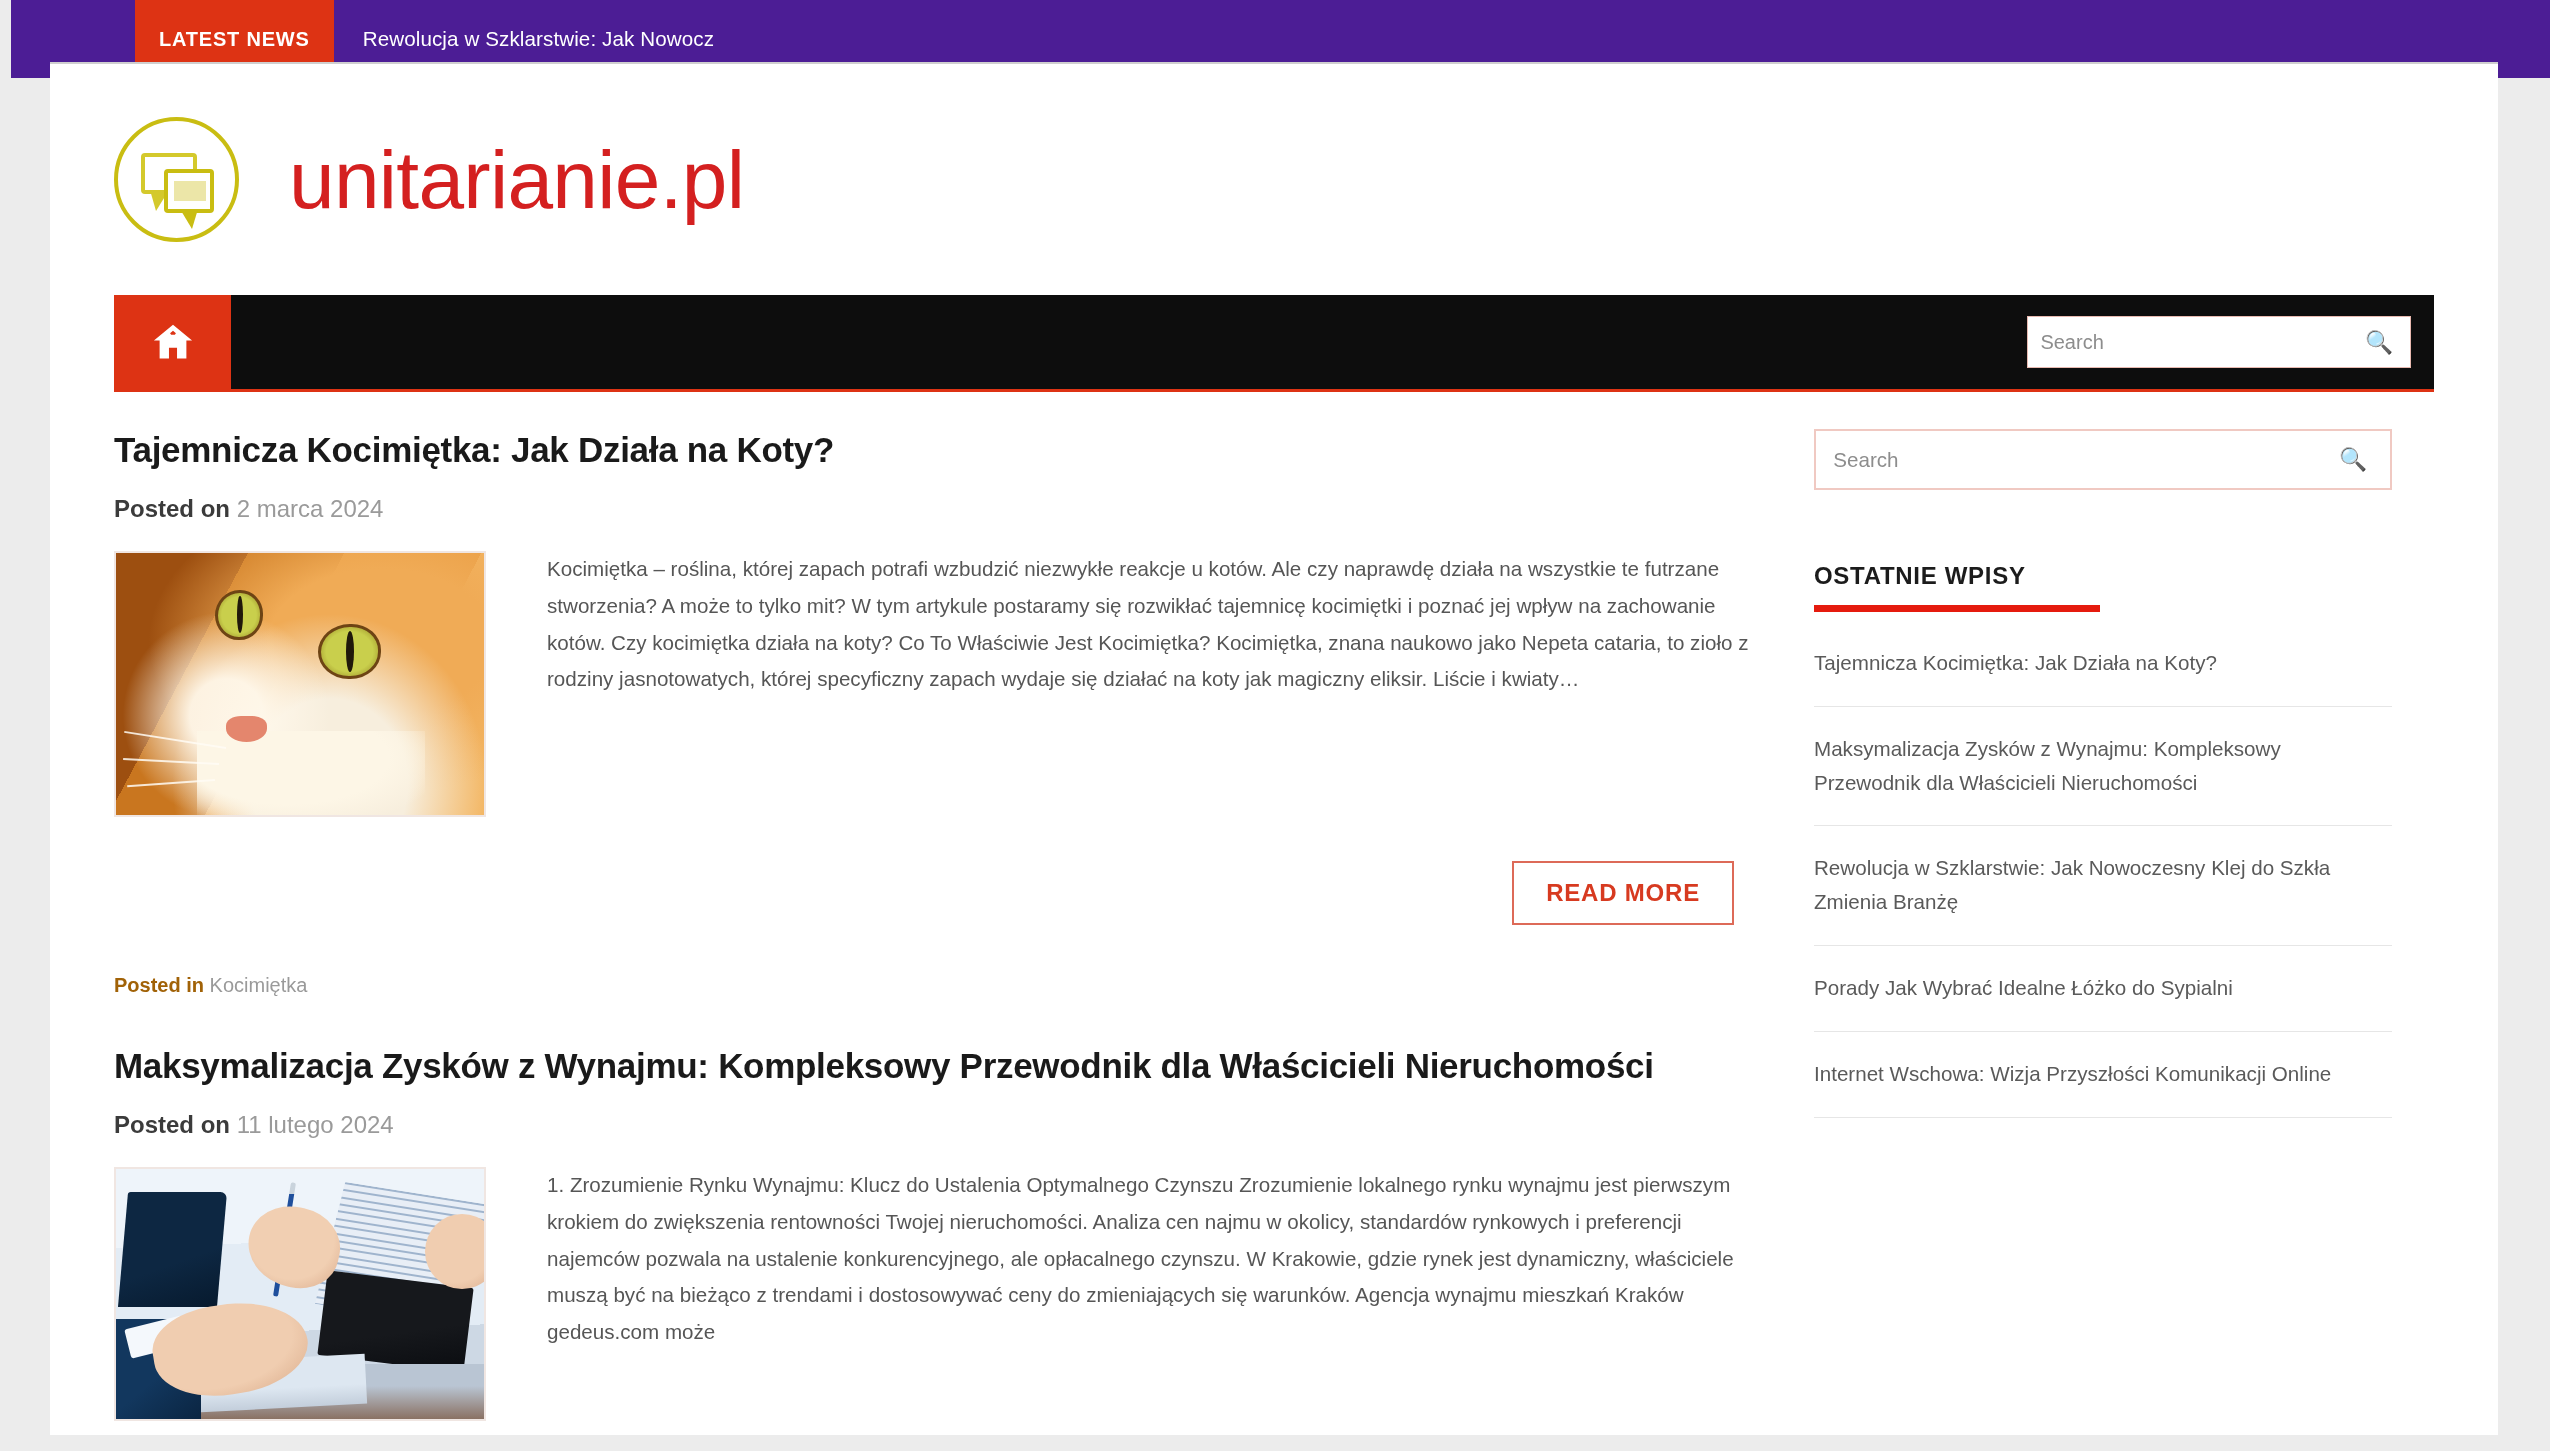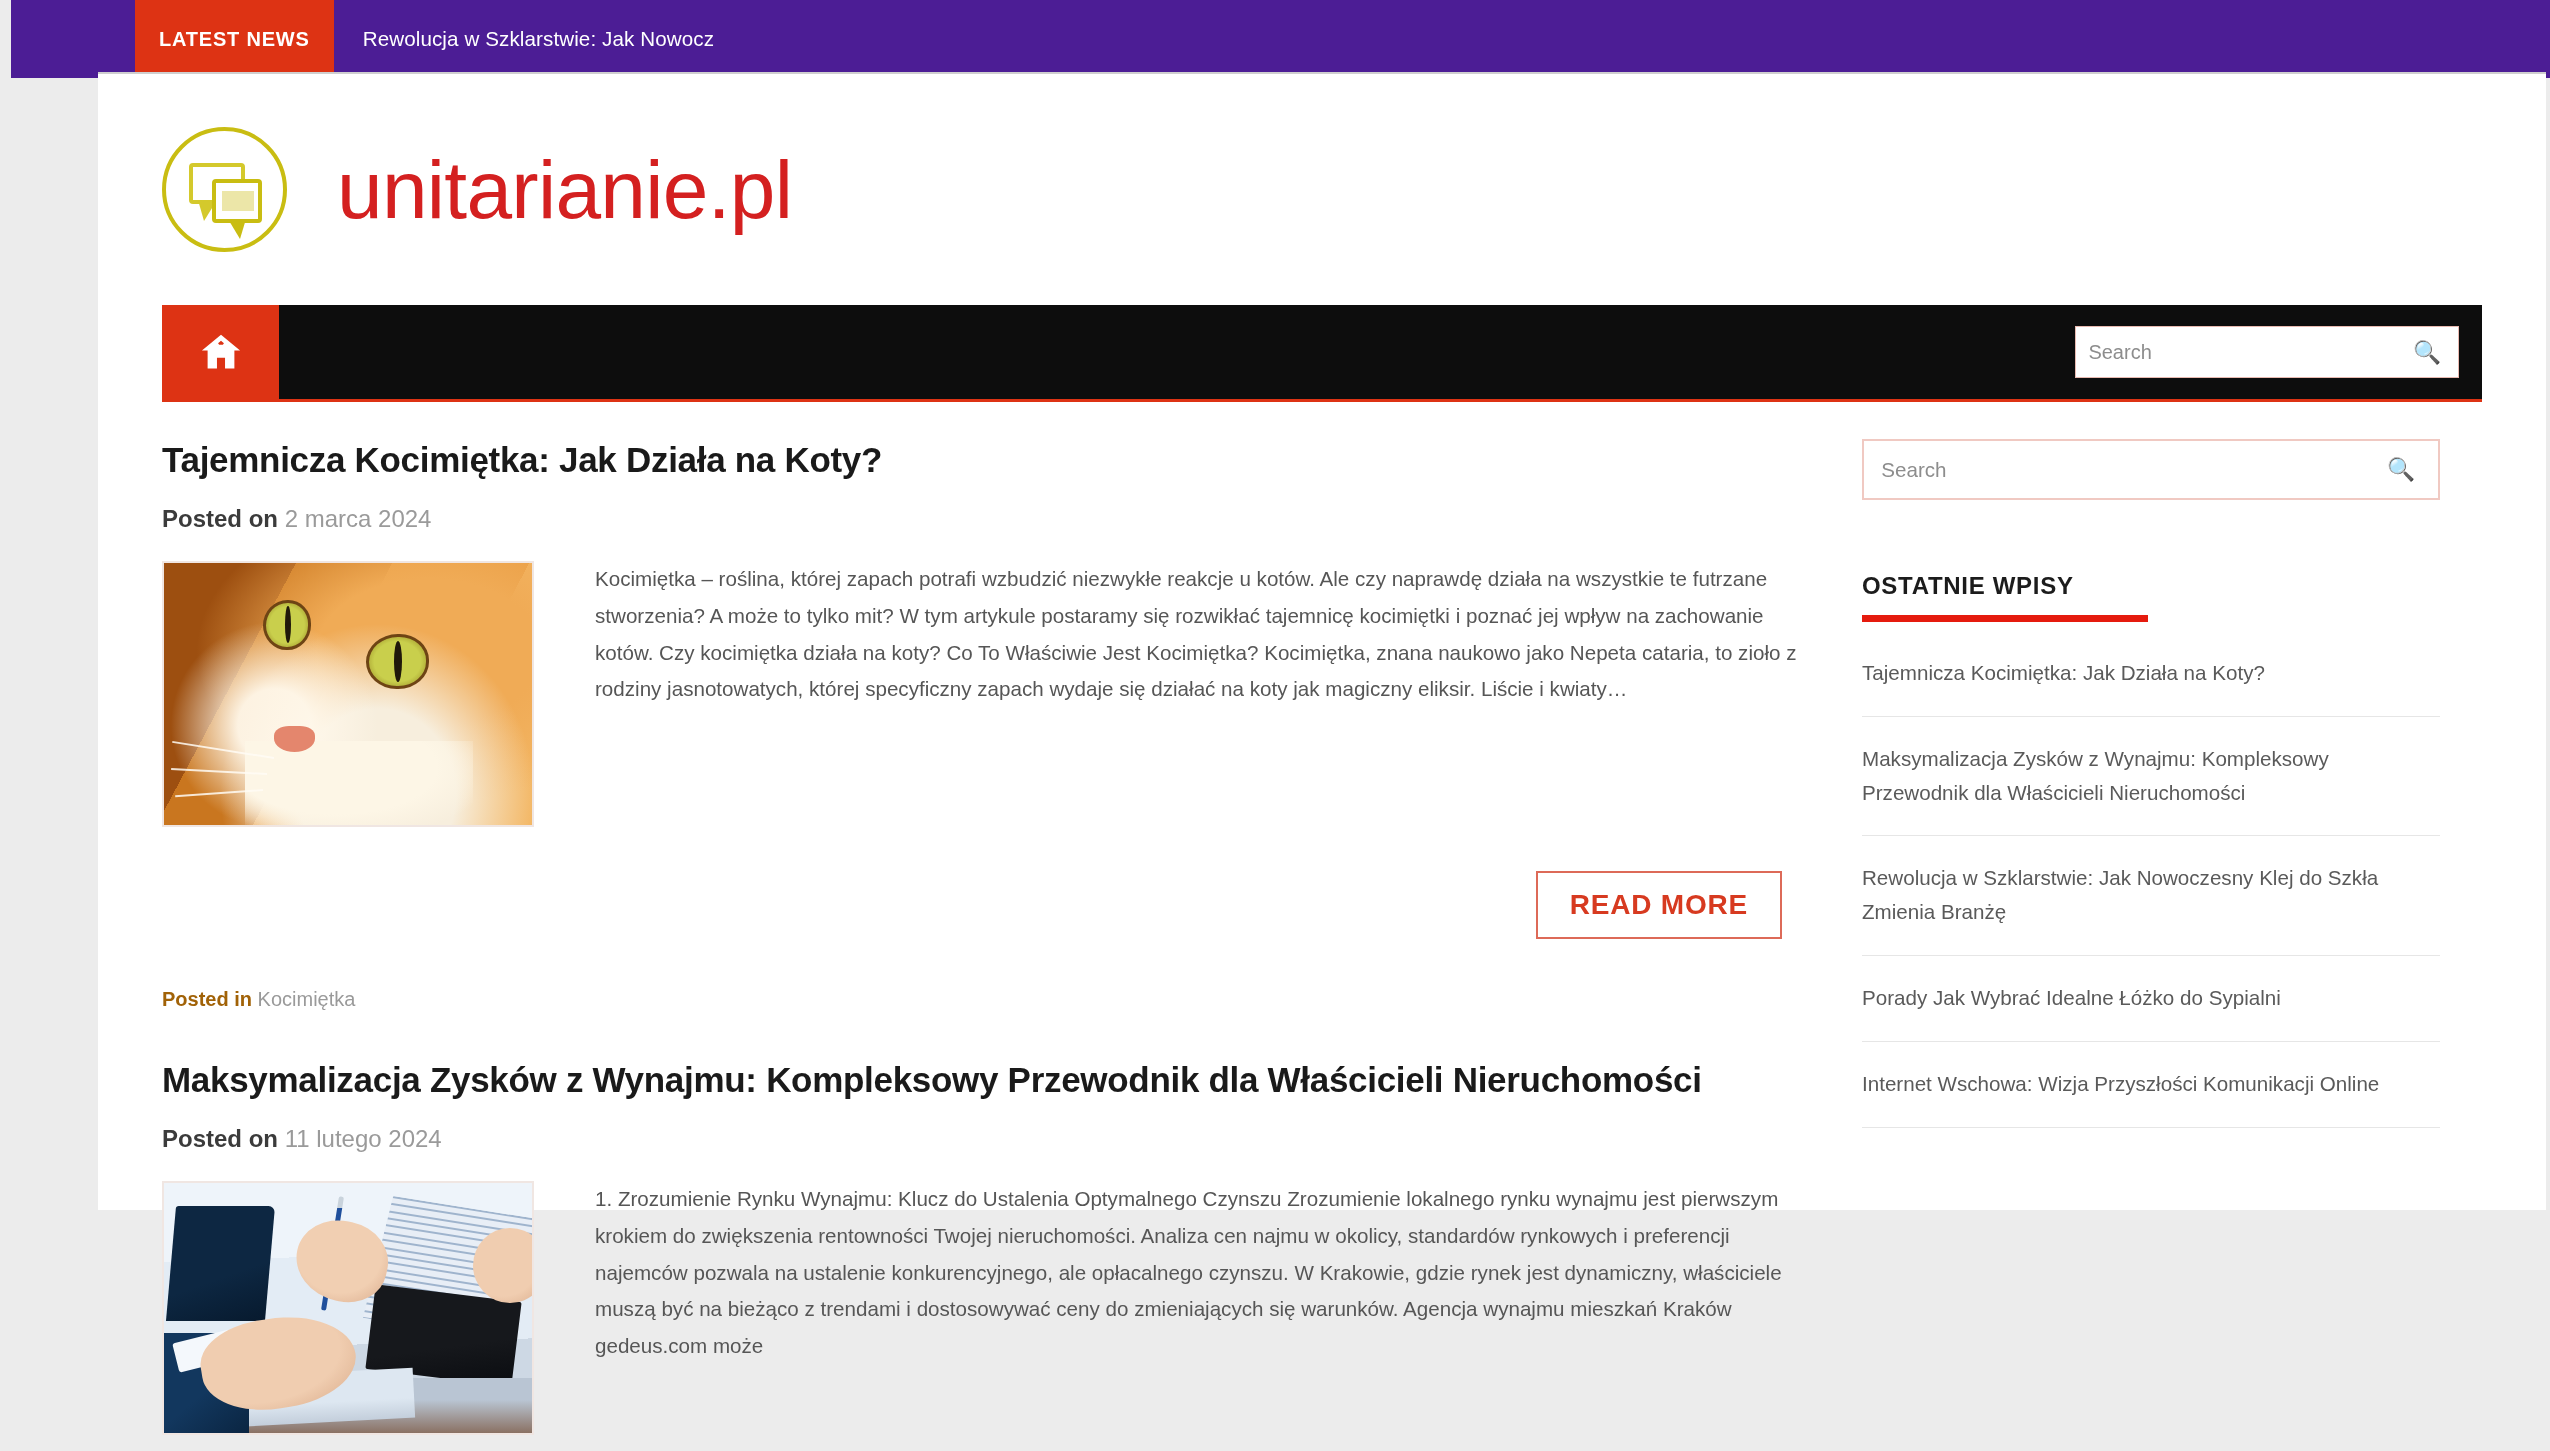--- a/index.html
+++ b/index.html
@@ -42,26 +42,25 @@
     align-items: center;
     padding-left: 29px;
     letter-spacing: 0.1px;
     white-space: nowrap;
     overflow: hidden;
   }
 
   
   .page {
     position: absolute;
-    left: 50px; top: 72px;
+    left: 50px; top: 62px;
     width: 2448px;
-    height: 1138px;
+    height: 1373px;
     background: #ffffff;
     border-top: 2.7px solid #cfcfcf;
-    margin-left: 48px;
   }
 
   
   .site-header {
     height: 231px;
     display: flex;
     align-items: center;
     padding-left: 64px;
   }
   .logo-mark {
@@ -214,21 +213,21 @@
   .readmore-row {
     display: flex;
     justify-content: flex-end;
     margin-top: 44px;
     padding-right: 37px;
   }
   .readmore {
     border: 2px solid #dd6a58;
     color: #d73a20;
     background: #ffffff;
-    font-size: 28px;
+    font-size: 24px;
     font-weight: bold;
     letter-spacing: 0.8px;
     padding: 16px 32px;
   }
   .posted-in {
     margin-top: 49px;
     font-size: 20px;
     color: #9a9a9a;
   }
   .posted-in b { color: #a16207; }

